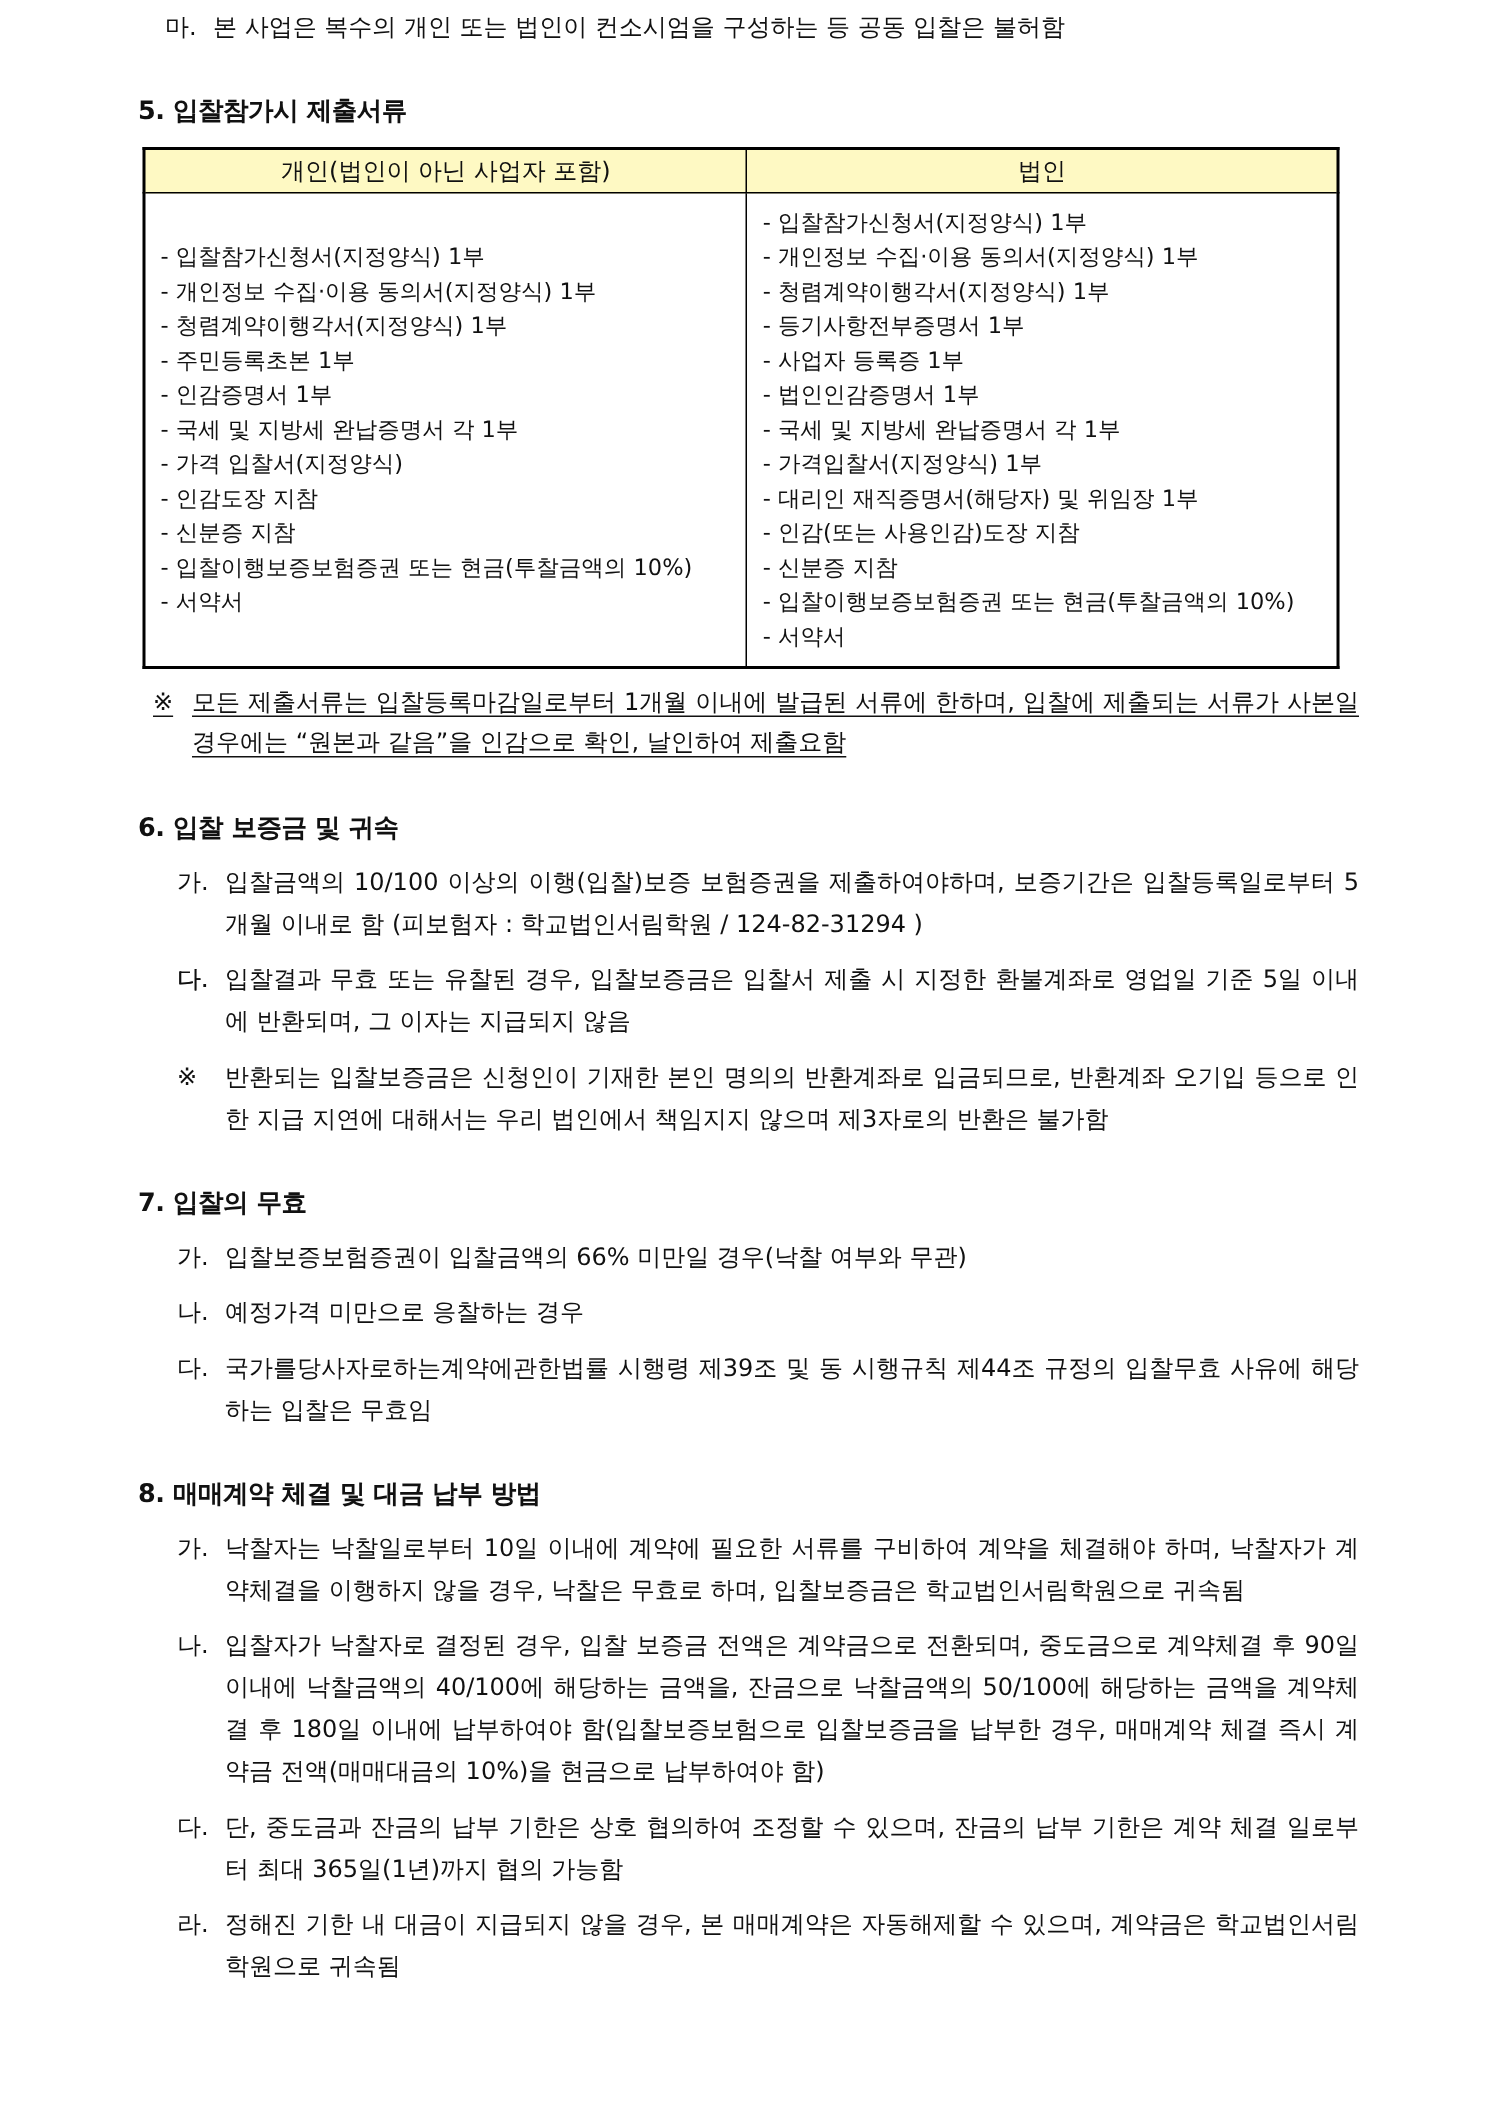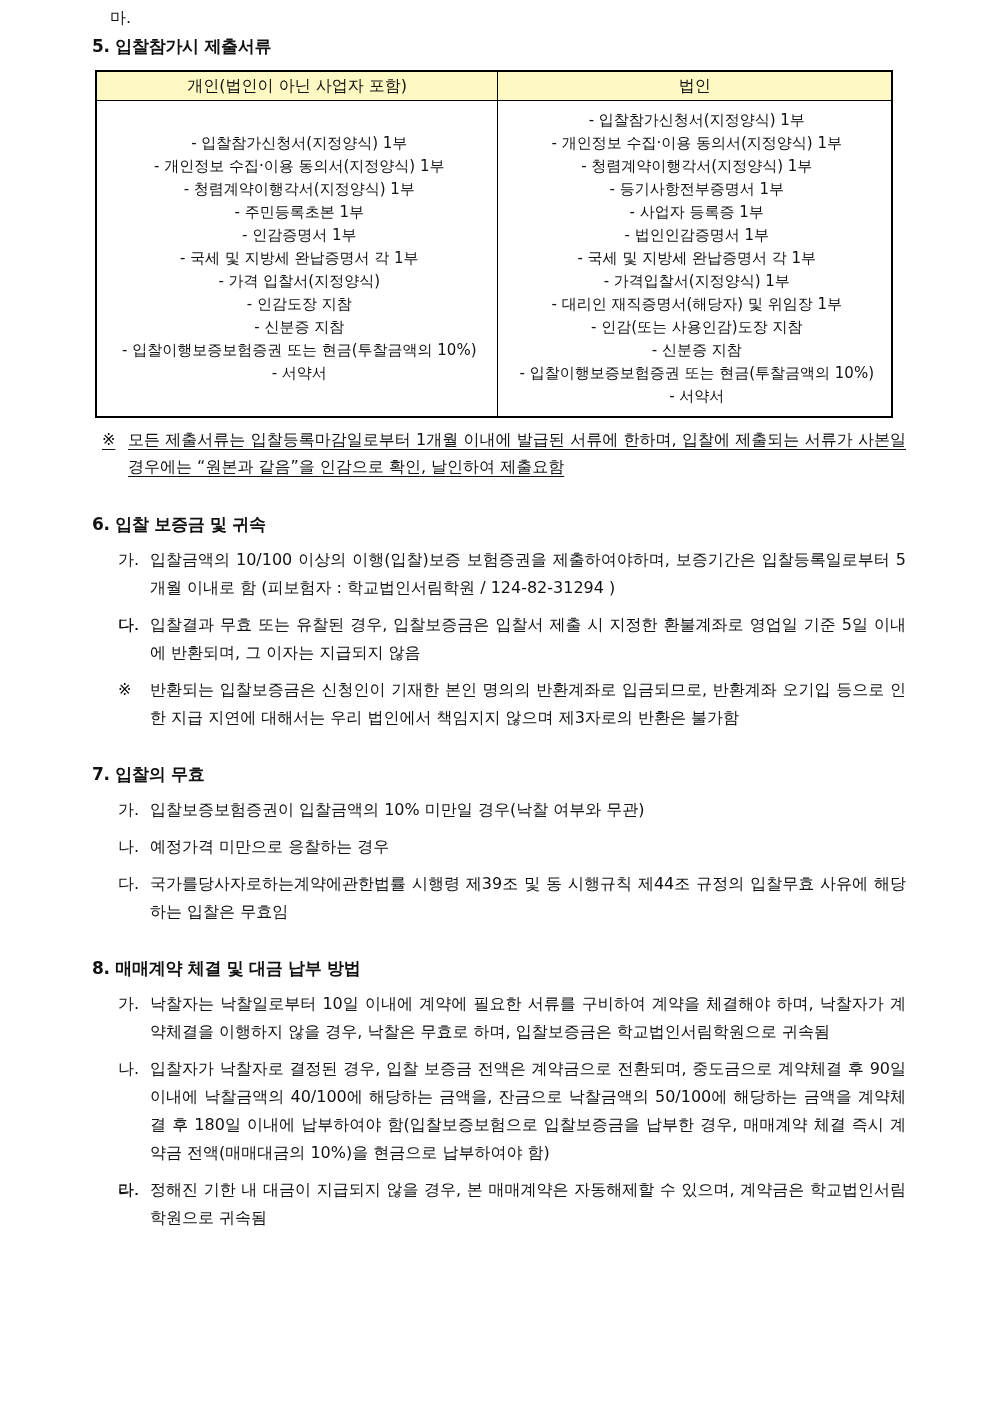--- a/index.html
+++ b/index.html
@@ -63,21 +63,21 @@
   }
   table.docs td {
     border: 1px solid #000;
     vertical-align: middle;
     padding: 8px 6px 8px 10px;
   }
   td .tl {
     font-size: 15px;
     line-height: 23px;
     white-space: nowrap;
-    text-align: center;
+    text-align: left;
   }
   
   .note {
     position: relative;
     margin: 8px 0 0 12px;
     padding-left: 26px;
     font-size: 16px;
     line-height: 27px;
     text-align: justify;
     word-break: break-all;
@@ -86,20 +86,21 @@
   }
   .note .lab { position: absolute; left: 0; top: 0; text-decoration: underline; }
 </style>
 </head>
 <body>
 
 <div class="page">
 
   <div class="txt intro">
     <span class="lab">마.</span>
+    <span>본 사업은 복수의 개인 또는 법인이 컨소시엄을 구성하는 등 공동 입찰은 불허함</span>
   </div>
 
   <div>
     <div class="sec-title mt-md">5. 입찰참가시 제출서류</div>
 
     <table class="docs">
       <thead>
         <tr>
           <th style="width:50.5%">개인(법인이 아닌 사업자 포함)</th>
           <th>법인</th>
@@ -161,21 +162,21 @@
     <div class="txt item">
       <span class="lab">※</span>
       <span>반환되는 입찰보증금은 신청인이 기재한 본인 명의의 반환계좌로 입금되므로, 반환계좌 오기입 등으로 인한 지급 지연에 대해서는 우리 법인에서 책임지지 않으며 제3자로의 반환은 불가함</span>
     </div>
   </div>
 
   <div>
     <div class="sec-title mt-lg">7. 입찰의 무효</div>
     <div class="txt item">
       <span class="lab">가.</span>
-      <span>입찰보증보험증권이 입찰금액의 10% 미만일 경우(낙찰 여부와 무관)</span>
+      <span>입찰보증보험증권이 입찰금액의 66% 미만일 경우(낙찰 여부와 무관)</span>
     </div>
     <div class="txt item">
       <span class="lab">나.</span>
       <span>예정가격 미만으로 응찰하는 경우</span>
     </div>
     <div class="txt item">
       <span class="lab">다.</span>
       <span>국가를당사자로하는계약에관한법률 시행령 제39조 및 동 시행규칙 제44조 규정의 입찰무효 사유에 해당하는 입찰은 무효임</span>
     </div>
   </div>
@@ -185,20 +186,21 @@
     <div class="txt item">
       <span class="lab">가.</span>
       <span>낙찰자는 낙찰일로부터 10일 이내에 계약에 필요한 서류를 구비하여 계약을 체결해야 하며, 낙찰자가 계약체결을 이행하지 않을 경우, 낙찰은 무효로 하며, 입찰보증금은 학교법인서림학원으로 귀속됨</span>
     </div>
     <div class="txt item">
       <span class="lab">나.</span>
       <span>입찰자가 낙찰자로 결정된 경우, 입찰 보증금 전액은 계약금으로 전환되며, 중도금으로 계약체결 후 90일 이내에 낙찰금액의 40/100에 해당하는 금액을, 잔금으로 낙찰금액의 50/100에 해당하는 금액을 계약체결 후 180일 이내에 납부하여야 함(입찰보증보험으로 입찰보증금을 납부한 경우, 매매계약 체결 즉시 계약금 전액(매매대금의 10%)을 현금으로 납부하여야 함)</span>
     </div>
     <div class="txt item">
       <span class="lab">다.</span>
+      <span>단, 중도금과 잔금의 납부 기한은 상호 협의하여 조정할 수 있으며, 잔금의 납부 기한은 계약 체결 일로부터 최대 365일(1년)까지 협의 가능함</span>
     </div>
     <div class="txt item">
       <span class="lab">라.</span>
       <span>정해진 기한 내 대금이 지급되지 않을 경우, 본 매매계약은 자동해제할 수 있으며, 계약금은 학교법인서림학원으로 귀속됨</span>
     </div>
   </div>
 
 </div>
 
 </body></html>

